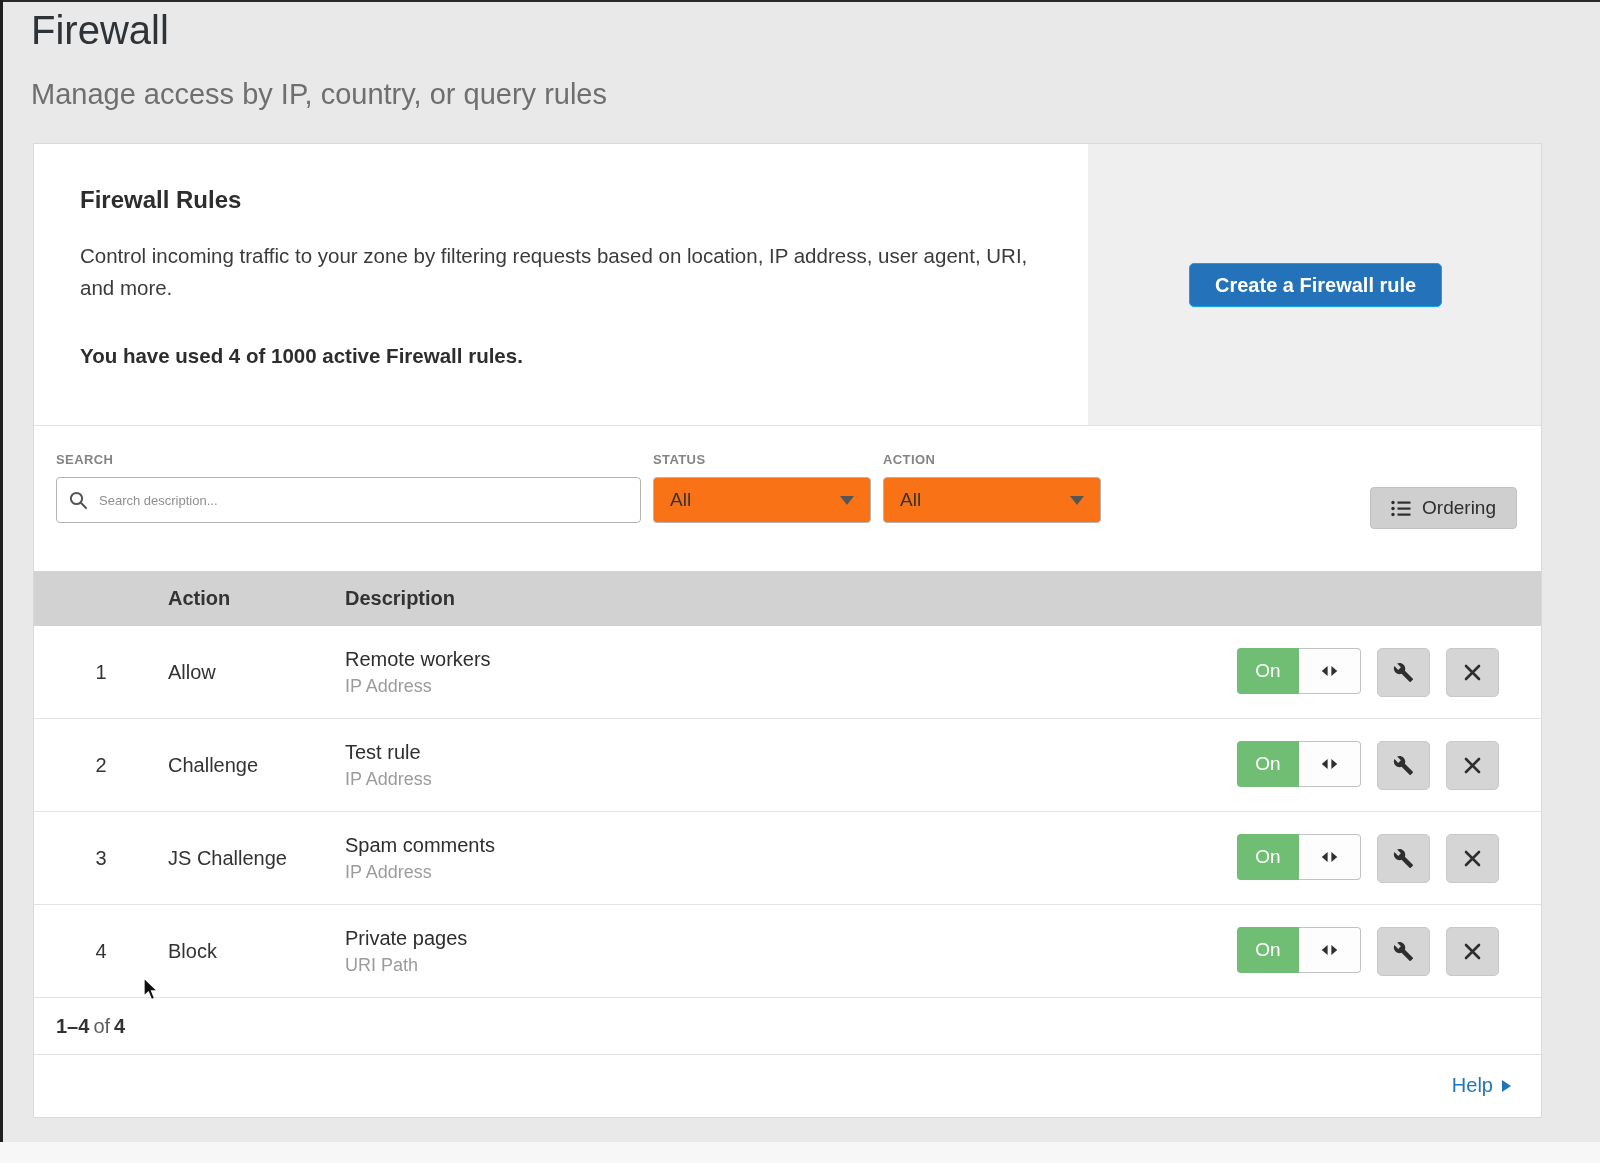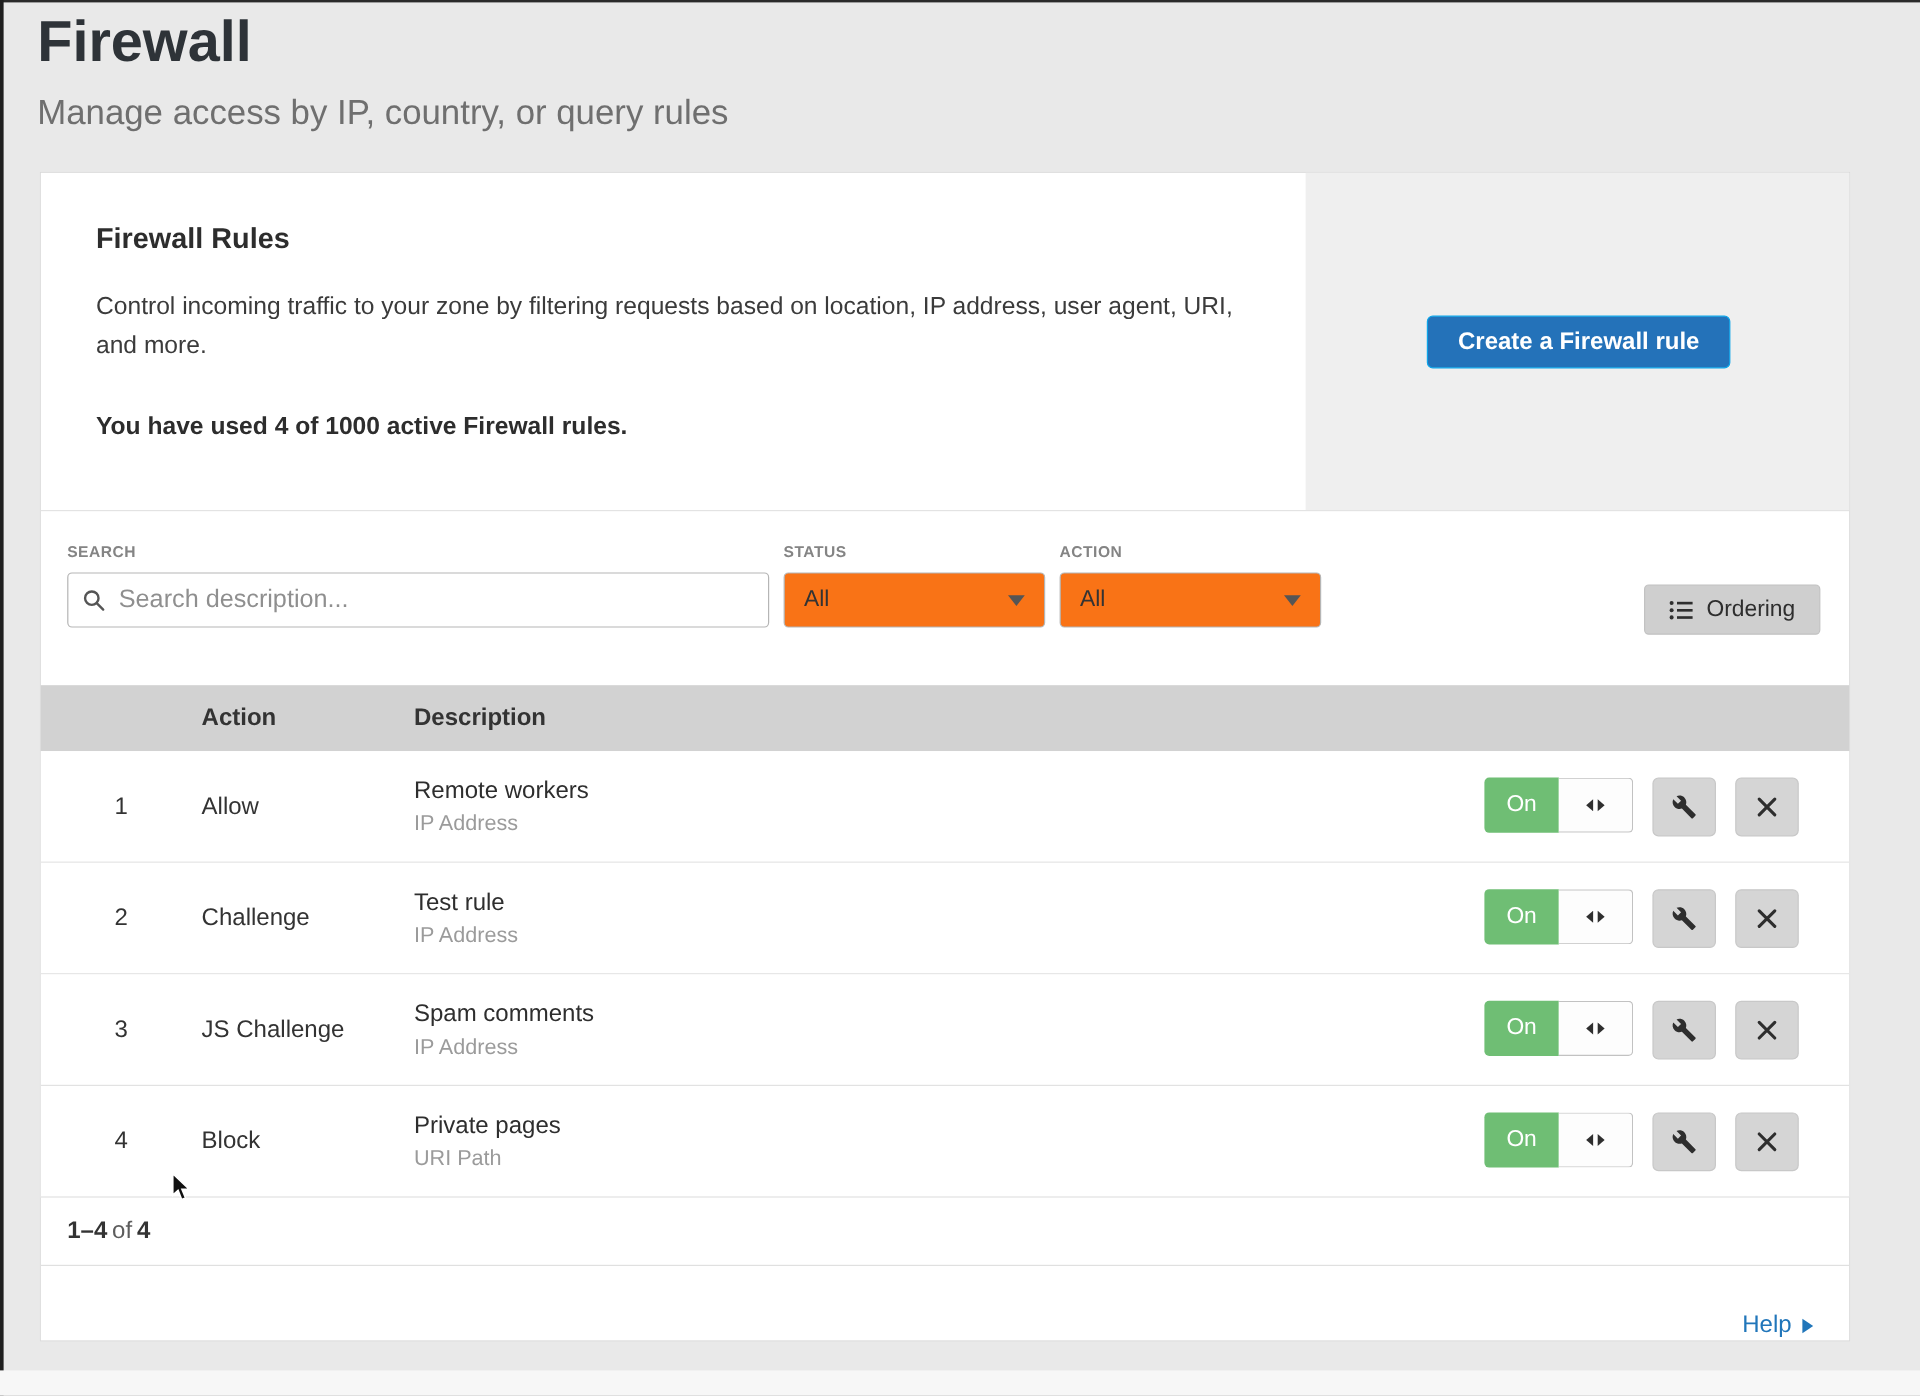--- a/index.html
+++ b/index.html
@@ -12,21 +12,21 @@
     height: 1163px;
     background: #e9e9e9;
     overflow: hidden;
   }
   .edge-left   { position: absolute; left: 0; top: 0; width: 3px; height: 100%; background: #1f1f1f; }
   .edge-top    { position: absolute; left: 0; top: 0; width: 100%; height: 2px; background: #2a2a2a; }
   .edge-bottom { position: absolute; left: 0; bottom: 0; width: 100%; height: 21px; background: #f7f7f7; }
 
   .page-title {
     position: absolute; left: 31px; top: 8px;
-    font-size: 48px; font-weight: bold; color: #2e3338;
+    font-size: 40px; font-weight: normal; color: #2e3338;
   }
   .page-subtitle {
     position: absolute; left: 31px; top: 78px;
     font-size: 29px; font-weight: 400; color: #6f6f6f;
   }
 
   .card {
     position: absolute; left: 33px; top: 143px;
     width: 1509px; height: 975px;
     background: #ffffff;
@@ -61,21 +61,21 @@
   .filter-groups { display: flex; gap: 12px; }
   .filter-label {
     font-size: 13px; font-weight: 600; letter-spacing: 0.4px;
     color: #848484; margin-bottom: 10px;
   }
   .search-wrap { position: relative; width: 585px; }
   .search-input {
     width: 585px; height: 46px;
     border: 1px solid #b5b5b5; border-radius: 4px;
     padding: 0 14px 0 42px;
-    font-size: 21px; color: #444; background: #fff;
+    font-size: 13px; color: #444; background: #fff;
     font-family: inherit;
   }
   .search-input::placeholder { color: #8f8f8f; }
   .search-icon { position: absolute; left: 12px; top: 13px; }
   .select {
     width: 218px; height: 46px;
     border: 1px solid #b5b5b5; border-radius: 4px; background: #f97316;
     display: flex; align-items: center; justify-content: space-between;
     padding: 0 16px; font-size: 19px; color: #333; cursor: pointer;
   }
@@ -136,21 +136,21 @@
 
   
   .pagination-bar {
     height: 57px; display: flex; align-items: center;
     padding-left: 22px; border-bottom: 1px solid #e0e0e0;
     font-size: 20px;
   }
   .pag-range, .pag-total { font-weight: bold; color: #333; }
   .pag-of { color: #5d5d5d; margin: 0 4px; }
   .card-footer {
-    height: 61px; display: flex; align-items: flex-end; justify-content: flex-end;
+    height: 61px; display: flex; align-items: center; justify-content: flex-end;
     padding-right: 30px;
   }
   .help-link {
     display: flex; align-items: center; gap: 9px;
     color: #2176ba; font-size: 20px; font-weight: 500;
     cursor: pointer; text-decoration: none;
   }
   .help-arrow {
     width: 0; height: 0;
     border-top: 6px solid transparent; border-bottom: 6px solid transparent;

